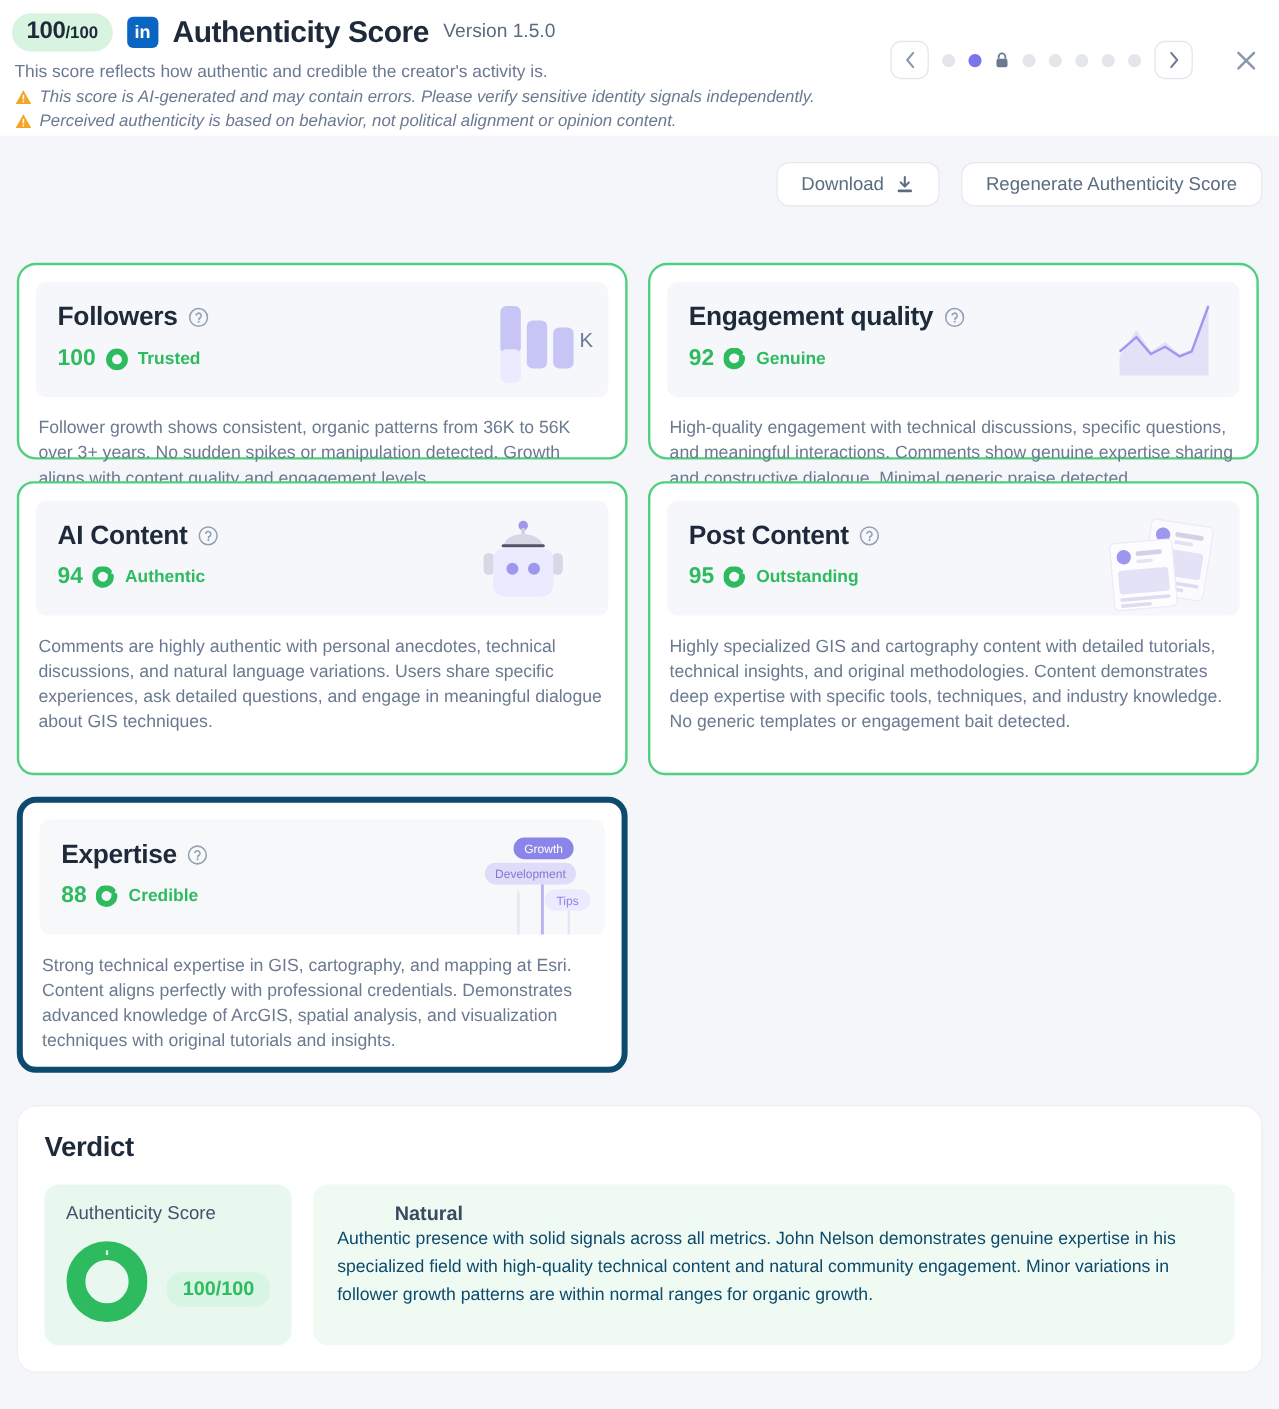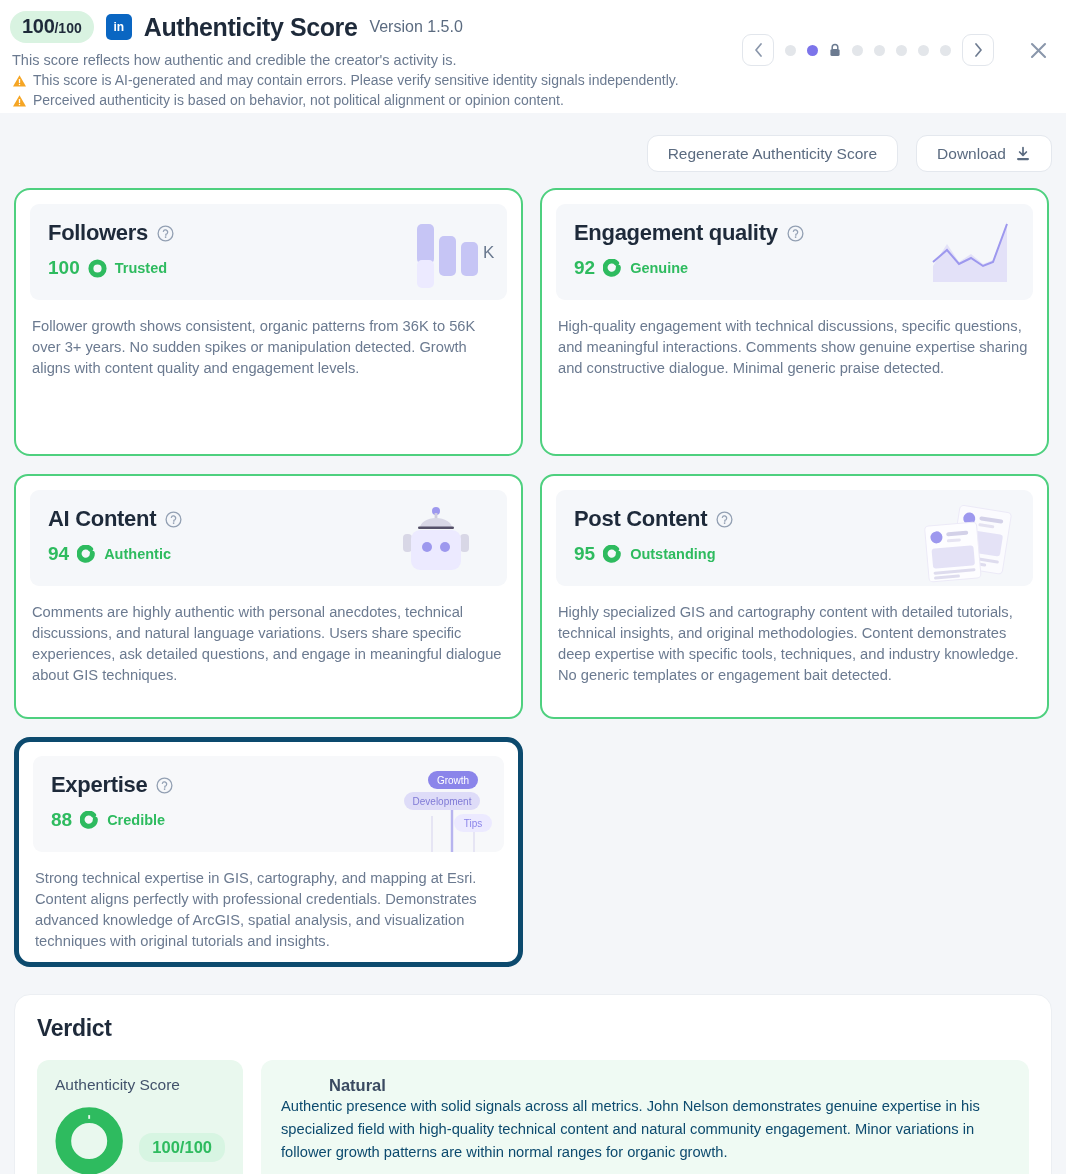--- a/index.html
+++ b/index.html
@@ -22,28 +22,28 @@
   .score-pill {
     background: #d9f3e1; border-radius: 16px;
     padding: 4px 12px 5px; display: flex; align-items: baseline;
     color: #1e2a3a;
   }
   .score-pill .big { font-size: 20px; font-weight: 700; letter-spacing: -0.3px; }
   .score-pill .small { font-size: 14px; font-weight: 600; }
   .li-logo {
     width: 26px; height: 26px; background: #0a66c2; border-radius: 5px;
     display: flex; align-items: center; justify-content: center;
-    color: #fff; font-size: 12px; font-weight: 700; line-height: 1;
+    color: #fff; font-size: 15px; font-weight: 700; line-height: 1;
     font-family: "Liberation Sans", sans-serif;
   }
   .hdr-title { font-size: 25px; font-weight: 700; color: #1e2a3a; letter-spacing: -0.4px; }
   .hdr-version { font-size: 16px; color: #5b6b80; font-weight: 400; }
 
   .hdr-sub { font-size: 14.5px; color: #6b7a90; margin: 8px 0 2px 2px; }
-  .hdr-warn { display: flex; align-items: flex-end; gap: 6px; margin-top: 4px; margin-left: 2px; }
+  .hdr-warn { display: flex; align-items: flex-end; gap: 6px; margin-top: 4px; margin-left: 2px; font-style: italic; }
   .hdr-warn .wtxt { font-size: 14px; color: #6b7a90; }
   .tri { flex: 0 0 auto; margin-top: 1px; }
 
   
   .pager { position: absolute; right: 72px; top: 34px; display: flex; align-items: center; gap: 11px; }
   .pg-btn {
     width: 32px; height: 32px; border: 1px solid #e2e6ec; border-radius: 9px;
     background: #fff; display: flex; align-items: center; justify-content: center;
   }
   .dots { display: flex; align-items: center; gap: 11px; }
@@ -60,21 +60,21 @@
     height: 37px; padding: 0 20px; display: flex; align-items: center; gap: 9px;
     font-size: 15.5px; color: #5b6b80; font-weight: 500;
   }
 
   .grid { display: flex; flex-wrap: wrap; gap: 18px 17px; }
   .card {
     width: 509px; background: #fff; border-radius: 16px;
     border: 2px solid #4ed07f; padding: 14px;
   }
   .card.plain { border: 5px solid #0c4a6e; }
-  .card.h1 { height: 268px; }
+  .card.h1 { height: 164px; margin-top: 31px; }
   .card.h2 { height: 245px; border-radius: 14px; }
   .card.h3 { height: 230px; }
 
   .card-head {
     position: relative; background: #f5f7fa; border-radius: 9px;
     padding: 16px 16px 14px 18px; height: 96px; overflow: hidden;
   }
   .card.plain .card-head { background: #f7f8fa; }
   .ch-title { display: flex; align-items: center; gap: 9px; }
   .ch-title .t { font-size: 22px; font-weight: 700; color: #1e2a3a; letter-spacing: -0.3px; }
@@ -178,28 +178,28 @@
       <svg width="19" height="19" viewBox="0 0 19 19">
         <path d="M3 3 L16 16 M16 3 L3 16" stroke="#8a97ab" stroke-width="2.1" stroke-linecap="round"></path>
       </svg>
     </div>
   </div>
 
   <div class="body">
 
     <div class="toolbar">
       <div class="tb-btn">
-        <span>Regenerate Authenticity Score</span>
-      </div>
-      <div class="tb-btn">
         <span>Download</span>
         <svg width="16" height="16" viewBox="0 0 16 16">
           <path d="M8 1.5 V9 M4.6 6 L8 9.4 L11.4 6" fill="none" stroke="#5b6b80" stroke-width="1.7" stroke-linecap="round" stroke-linejoin="round"></path>
           <rect x="2" y="12" width="12" height="2.2" rx="1.1" fill="#5b6b80"></rect>
         </svg>
+      </div>
+      <div class="tb-btn">
+        <span>Regenerate Authenticity Score</span>
       </div>
     </div>
 
     <div class="grid">
 
       <div class="card h1">
         <div class="card-head">
           <div class="ch-title">
             <span class="t">Followers</span>
             <svg class="q-icon" viewBox="0 0 17 17">

